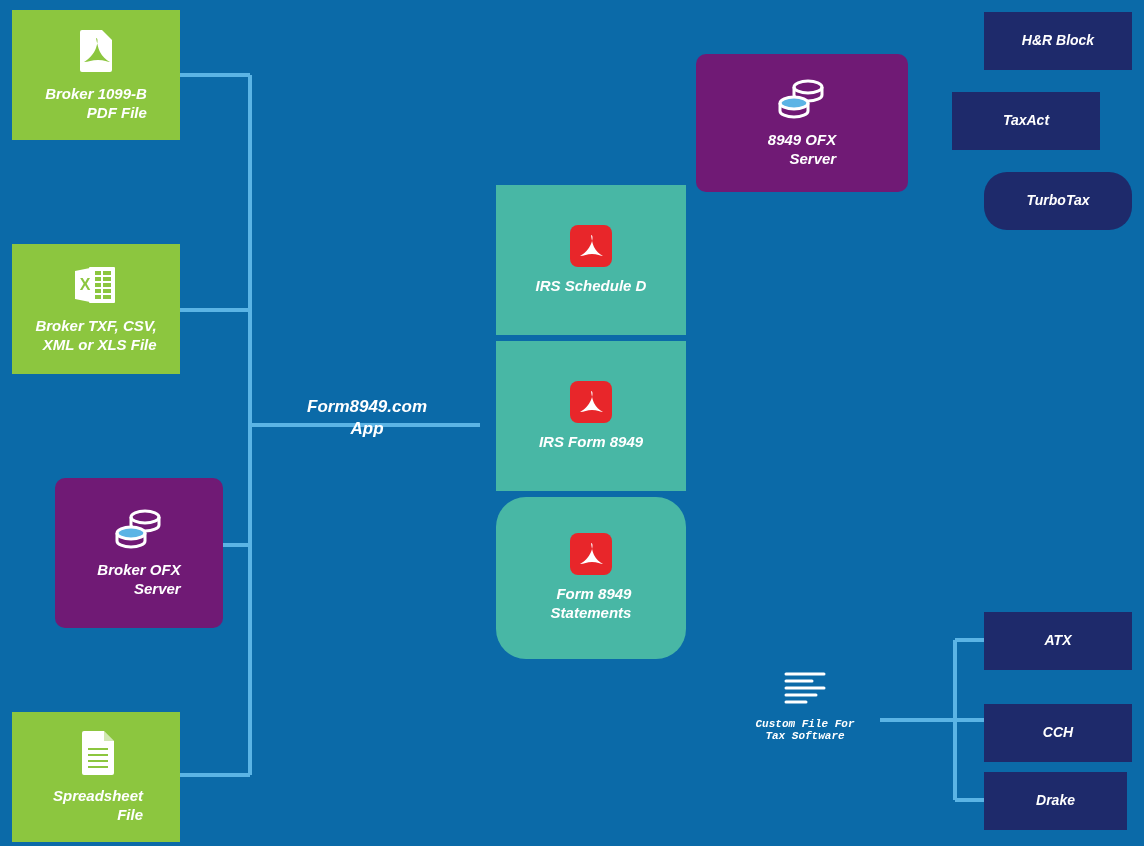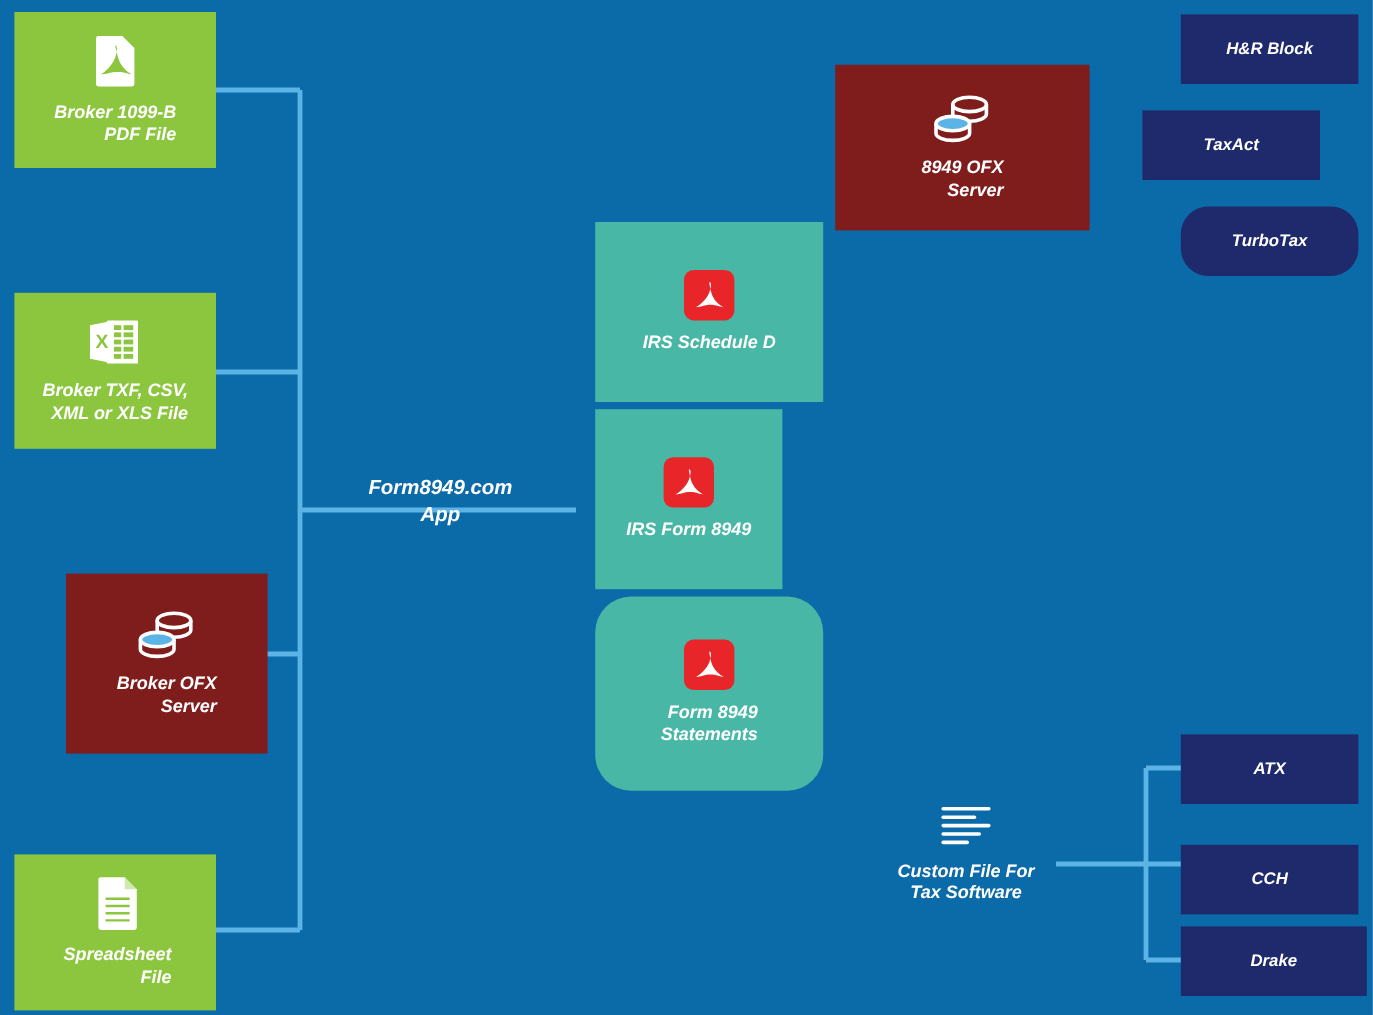--- a/index.html
+++ b/index.html
@@ -20,21 +20,21 @@
     display: flex;
     flex-direction: column;
     align-items: center;
     justify-content: center;
     text-align: right;
     color: #fff;
     padding: 6px 8px;
     line-height: 1.25;
   }
   .green { background: #8cc63f; }
-  .lightblue { background: #7f1d1d; }
+  .lightblue { background: #701a75; border-radius: 10px; }
   .teal { background: #48b7a5; }
   .navy { background: #1e2a6b; }
   .label {
     font-size: 15px;
   }
   .small-label {
     font-size: 14px;
   }
   .icon-wrap {
     margin-bottom: 10px;
@@ -68,21 +68,21 @@
     color:#fff;
     text-align:center;
     font-size:17px;
     line-height:1.3;
   }
   .ghost-box {
     position:absolute;
     text-align:center;
     color:#fff;
   }
-  .ghost-box .label { font-size:15px; margin-top:8px; }
+  .ghost-box .label { font-size:11px; margin-top:8px;font-family:Liberation Mono, monospace; }
 </style>
 </head>
 <body>
 
 <div class="canvas">
 
   <svg class="connector" style="left:0;top:0;width:1144px;height:846px;position:absolute">
 
     <path d="M180 75  H250"></path>
     <path d="M180 310 H250"></path>
@@ -180,21 +180,21 @@
     <div class="icon-wrap">
       <div class="pdf-red">
         <svg width="26" height="26" viewBox="0 0 26 26">
             <path fill="#fff" d="M13 2c2 0 2 4 0 9-2 5-7 10-11 12 4 0 7-2 12-2s9 2 11 2c-4-2-7-5-9-9-2-4-3-12-3-12z"></path>
           </svg>
       </div>
     </div>
     <div class="label">IRS Schedule D</div>
   </div>
 
-  <div class="box teal" style="left:496px; top:341px; width:156px; height:150px;font-style:italic;">
+  <div class="box teal" style="left:496px; top:341px; width:190px; height:150px;font-style:italic;">
     <div class="icon-wrap">
       <div class="pdf-red">
         <svg width="26" height="26" viewBox="0 0 26 26">
             <path fill="#fff" d="M13 2c2 0 2 4 0 9-2 5-7 10-11 12 4 0 7-2 12-2s9 2 11 2c-4-2-7-5-9-9-2-4-3-12-3-12z"></path>
           </svg>
       </div>
     </div>
     <div class="label">IRS Form 8949</div>
   </div>
 
@@ -245,17 +245,17 @@
   <div class="box navy" style="left:984px; top:172px; width:148px; height:58px;border-radius:23px;">
     <div class="small-label">TurboTax</div>
   </div>
 
   <div class="box navy" style="left:984px; top:612px; width:148px; height:58px;">
     <div class="small-label">ATX</div>
   </div>
   <div class="box navy" style="left:984px; top:692px; width:148px; height:58px;margin-top:12px;">
     <div class="small-label">CCH</div>
   </div>
-  <div class="box navy" style="left:984px; top:772px; width:155px; height:58px;">
+  <div class="box navy" style="left:984px; top:772px; width:143px; height:58px;">
     <div class="small-label">Drake</div>
   </div>
 
 </div>
 
 </body></html>

